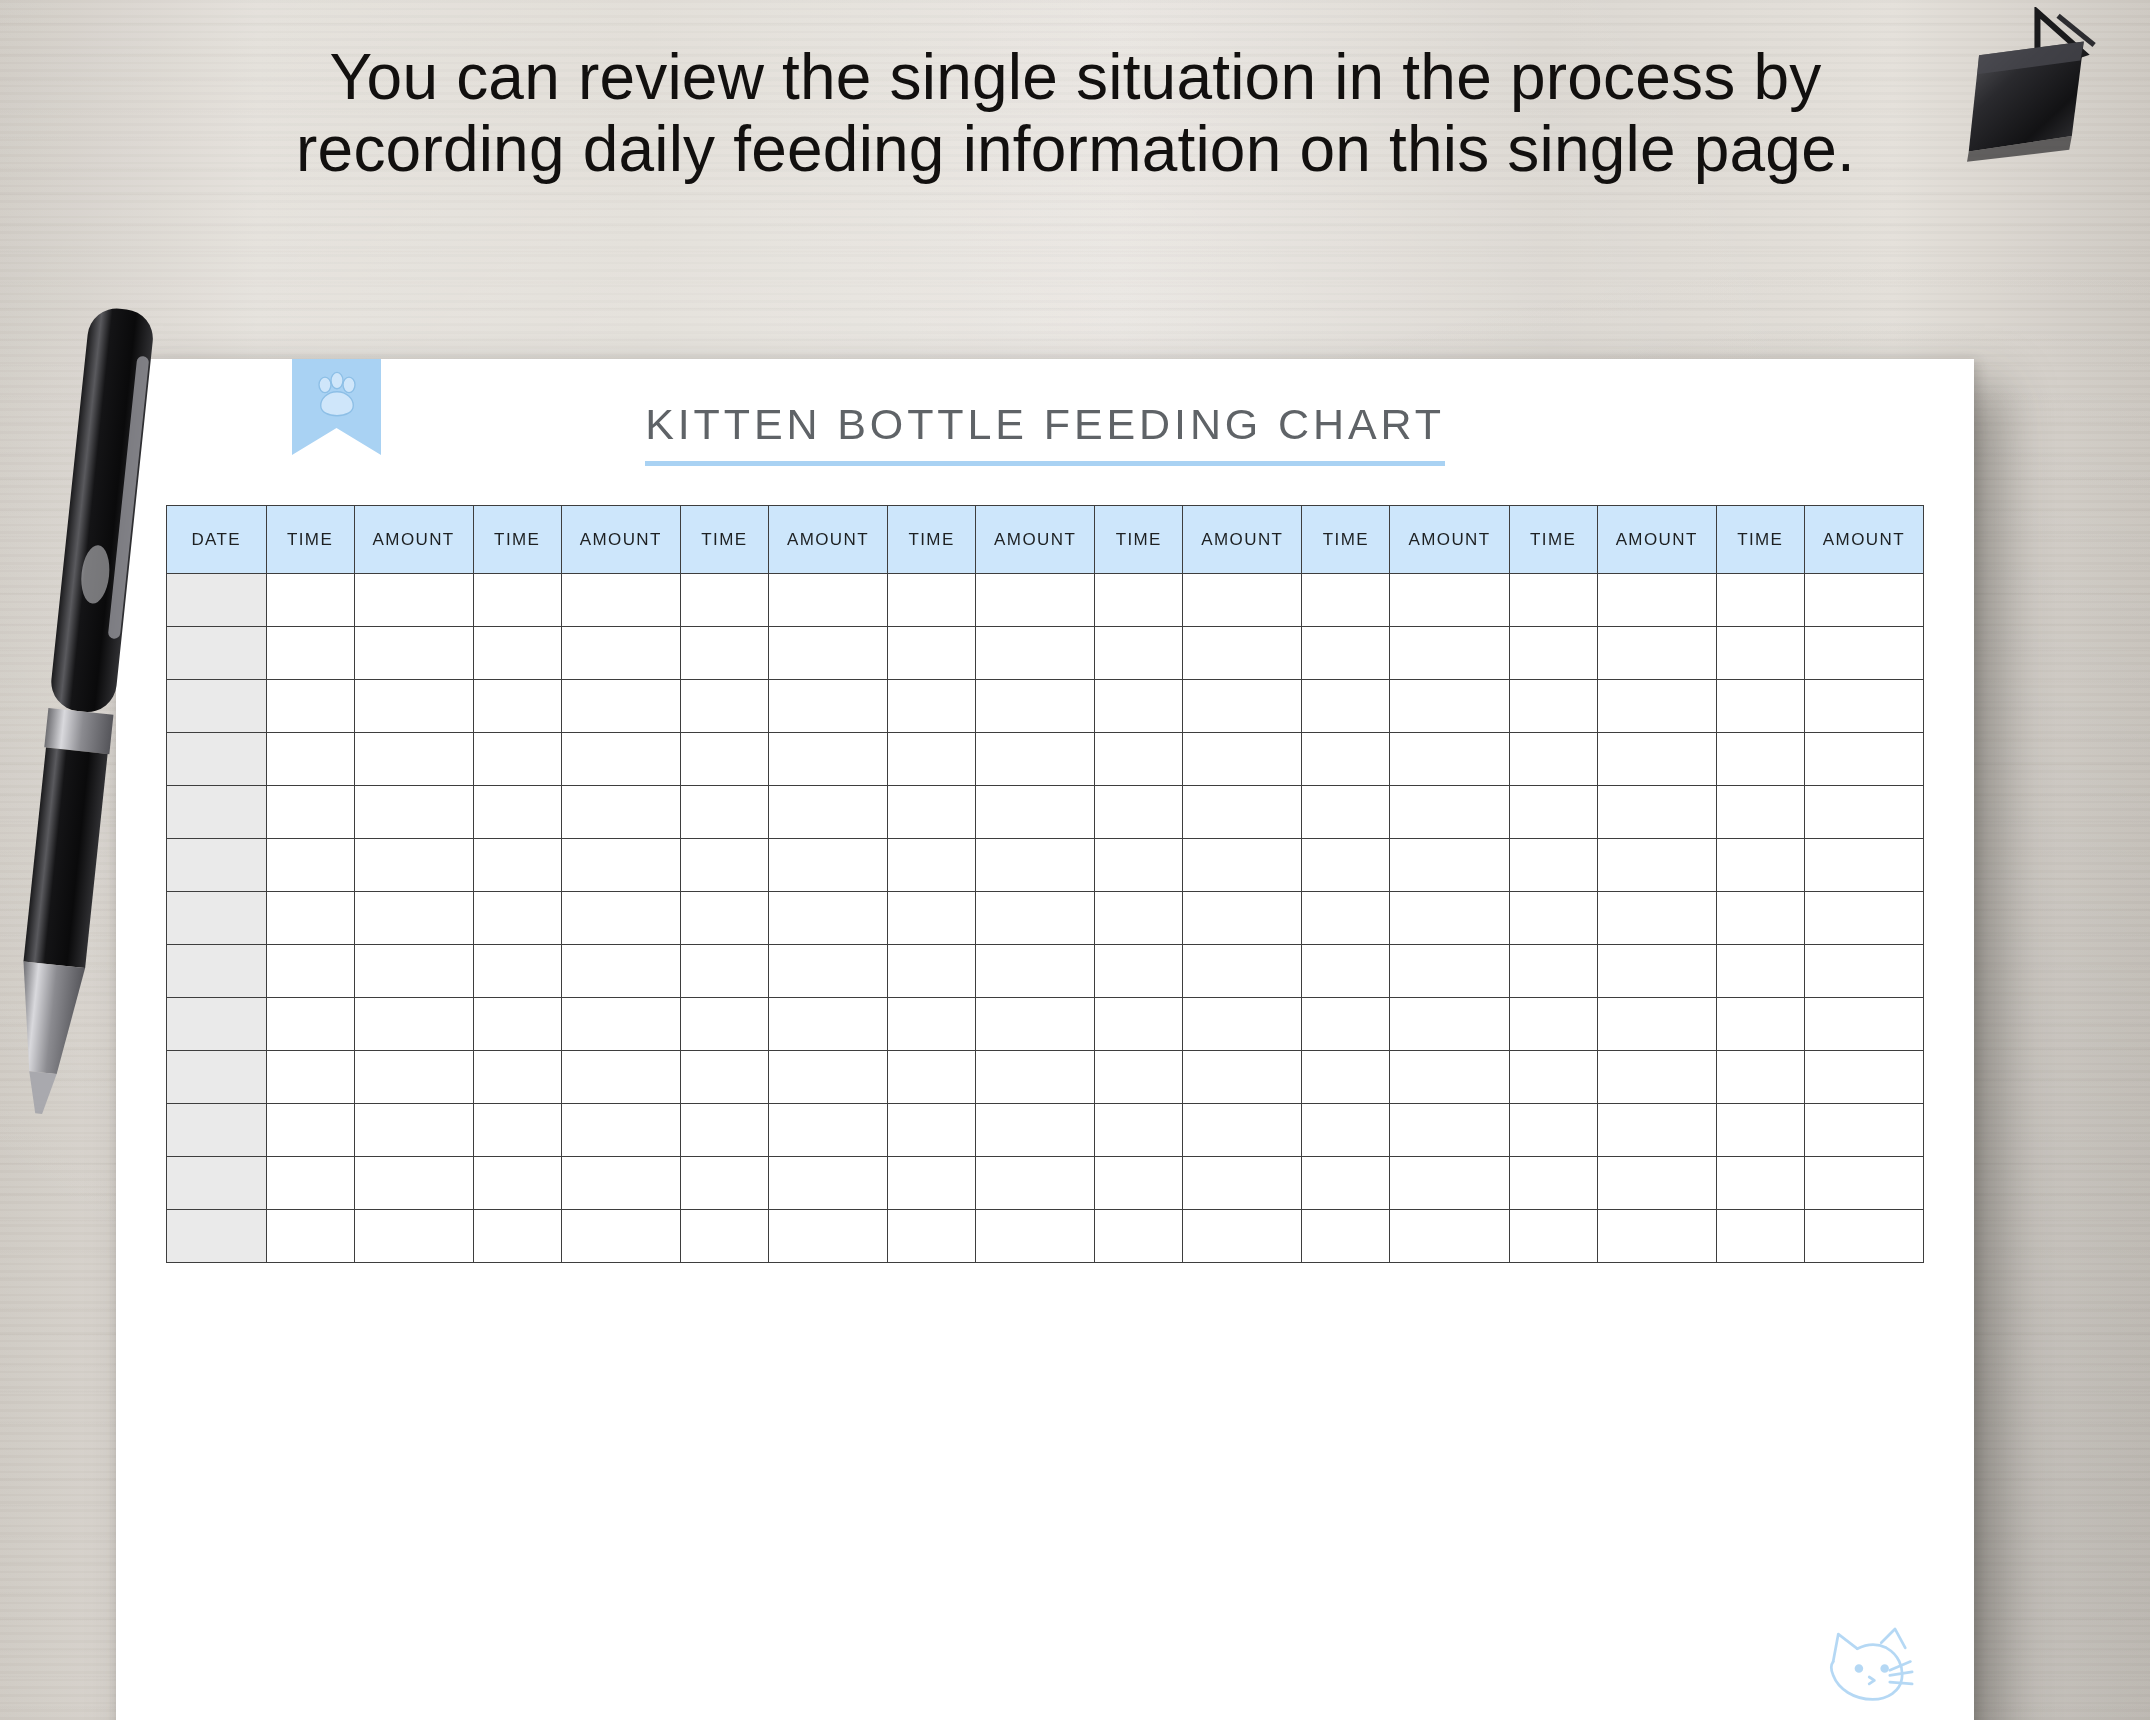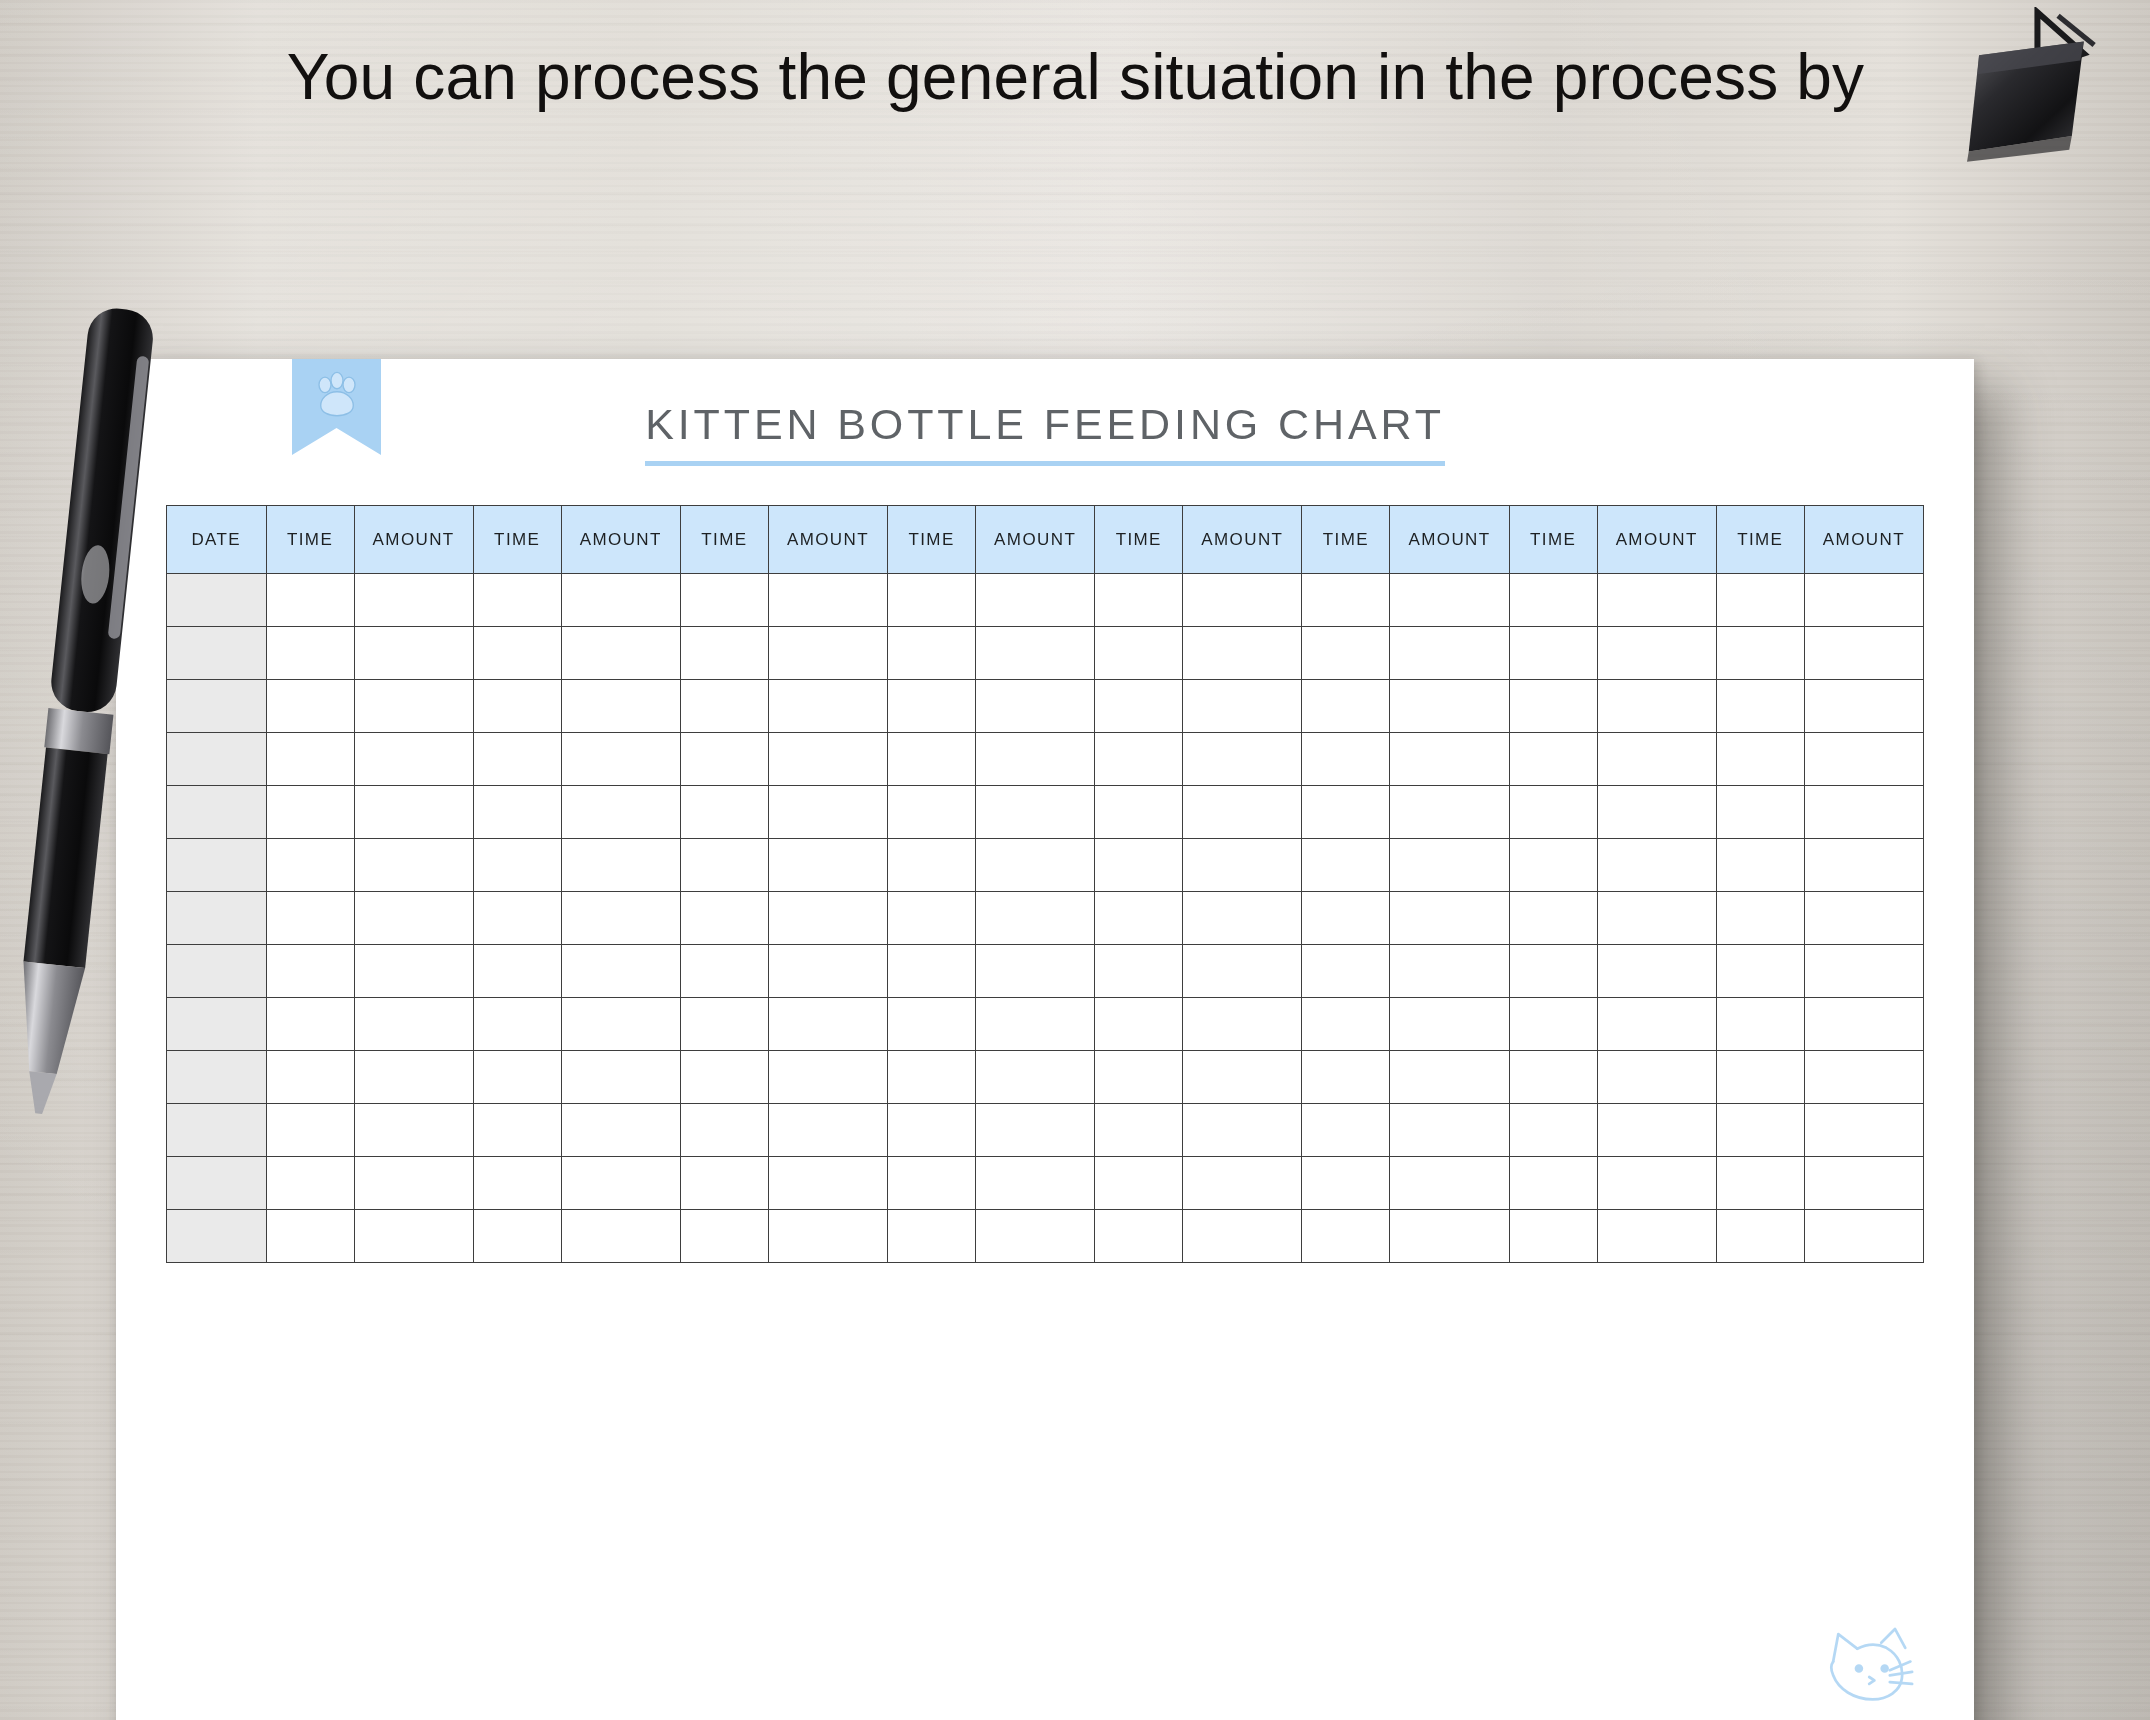--- a/index.html
+++ b/index.html
@@ -188,21 +188,22 @@
     height: 86px;
     opacity: 0.85;
   }
 </style>
 </head>
 <body>
 
 <div class="scene">
 
   <div class="headline">
-    <span class="ln">You can process the general situation in the process by</span>
+    <span class="ln">You can review the single situation in the process by</span>
+    <span class="ln">recording daily feeding information on this single page.</span>
   </div>
 
   <div class="clip">
     <svg width="146" height="155" viewBox="0 0 170 180">
       <defs>
         <linearGradient id="clipG" x1="0" y1="0" x2="1" y2="1">
           <stop offset="0%" stop-color="#5c5c60"></stop>
           <stop offset="35%" stop-color="#2a2a2e"></stop>
           <stop offset="70%" stop-color="#121214"></stop>
           <stop offset="100%" stop-color="#3a3a3e"></stop>

